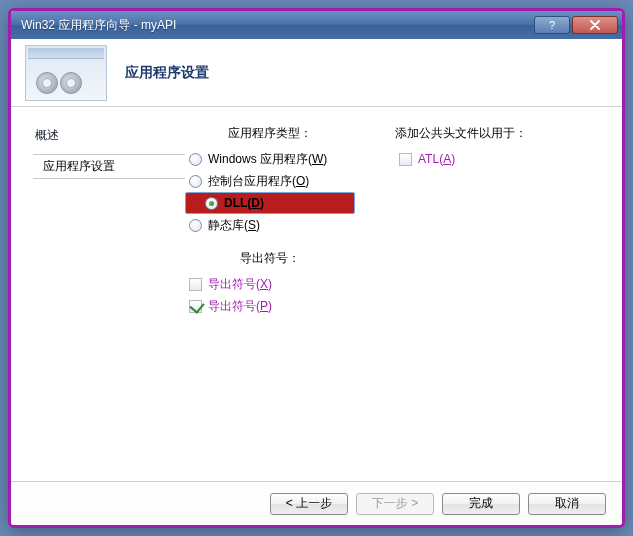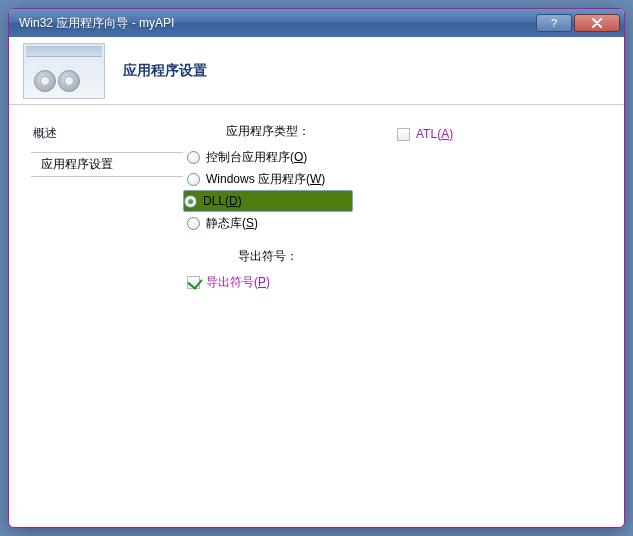--- a/index.html
+++ b/index.html
@@ -11,21 +11,21 @@
     display: flex;
     align-items: center;
     justify-content: center;
     height: 536px;
     width: 633px;
   }
   .window {
     width: 617px;
     height: 520px;
     background: #fff;
-    border: 1px solid #a21caf;
+    border: 3px solid #a21caf;
     border-radius: 6px;
     box-shadow: 0 4px 20px rgba(0,0,0,0.35);
     overflow: hidden;
     display: flex;
     flex-direction: column;
   }
   .titlebar {
     height: 28px;
     background: linear-gradient(to bottom, #6f91c2 0%, #4871a9 48%, #3a619a 50%, #456fa6 100%);
     display: flex;
@@ -139,23 +139,24 @@
   .opt-group { margin-bottom: 14px; }
   .opt {
     display: flex;
     align-items: center;
     height: 22px;
     padding-left: 4px;
   }
   .opt.selected {
     border: 1px solid #7aa7d9;
     border-radius: 2px;
-    background: #4d7c0f;
-    padding-left: 0;
+    background: #b91c1c;
+    padding-left: 19px;
     width: 170px;
+    font-weight: bold;
   }
   .radio, .check {
     width: 13px; height: 13px;
     margin-right: 6px;
     flex: 0 0 13px;
   }
   .radio {
     border: 1px solid #7a8aa0;
     border-radius: 50%;
     background: radial-gradient(circle at 35% 35%, #fff, #e0e7f0);
@@ -251,54 +252,65 @@
 
     <div class="content">
 
       <div class="col">
 
         <div class="opt-group">
           <div class="section-label">应用程序类型：</div>
 
           <div class="opt">
             <span class="radio"></span>
-            <span class="opt-label"><span>控制台应用程序</span>(<span class="mn">O</span>)</span>
+            <span class="opt-label"><span>Windows 应用程序</span>(<span class="mn">W</span>)</span>
           </div>
           <div class="opt">
             <span class="radio"></span>
-            <span class="opt-label"><span>Windows 应用程序</span>(<span class="mn">W</span>)</span>
+            <span class="opt-label"><span>控制台应用程序</span>(<span class="mn">O</span>)</span>
           </div>
           <div class="opt selected">
             <span class="radio on"></span>
             <span class="opt-label"><span>DLL</span>(<span class="mn">D</span>)</span>
           </div>
           <div class="opt">
             <span class="radio"></span>
             <span class="opt-label"><span>静态库</span>(<span class="mn">S</span>)</span>
           </div>
         </div>
 
         <div class="opt-group">
           <div class="section-label">导出符号：</div>
 
           <div class="opt disabled">
+            <span class="check"></span>
+            <span class="opt-label"><span>导出符号</span>(<span class="mn">X</span>)</span>
+          </div>
+          <div class="opt disabled">
             <span class="check on"></span>
             <span class="opt-label"><span>导出符号</span>(<span class="mn">P</span>)</span>
           </div>
         </div>
 
       </div>
 
       <div class="col">
         <div class="opt-group">
+          <div class="section-label">添加公共头文件以用于：</div>
 
           <div class="opt disabled">
             <span class="check"></span>
             <span class="opt-label"><span>ATL</span>(<span class="mn">A</span>)</span>
           </div>
         </div>
       </div>
 
     </div>
   </div>
 
+  <div class="footer">
+    <div class="btn">&lt; 上一步</div>
+    <div class="btn disabled">下一步 &gt;</div>
+    <div class="btn">完成</div>
+    <div class="btn">取消</div>
+  </div>
 
 </div>
 
 </body></html>

